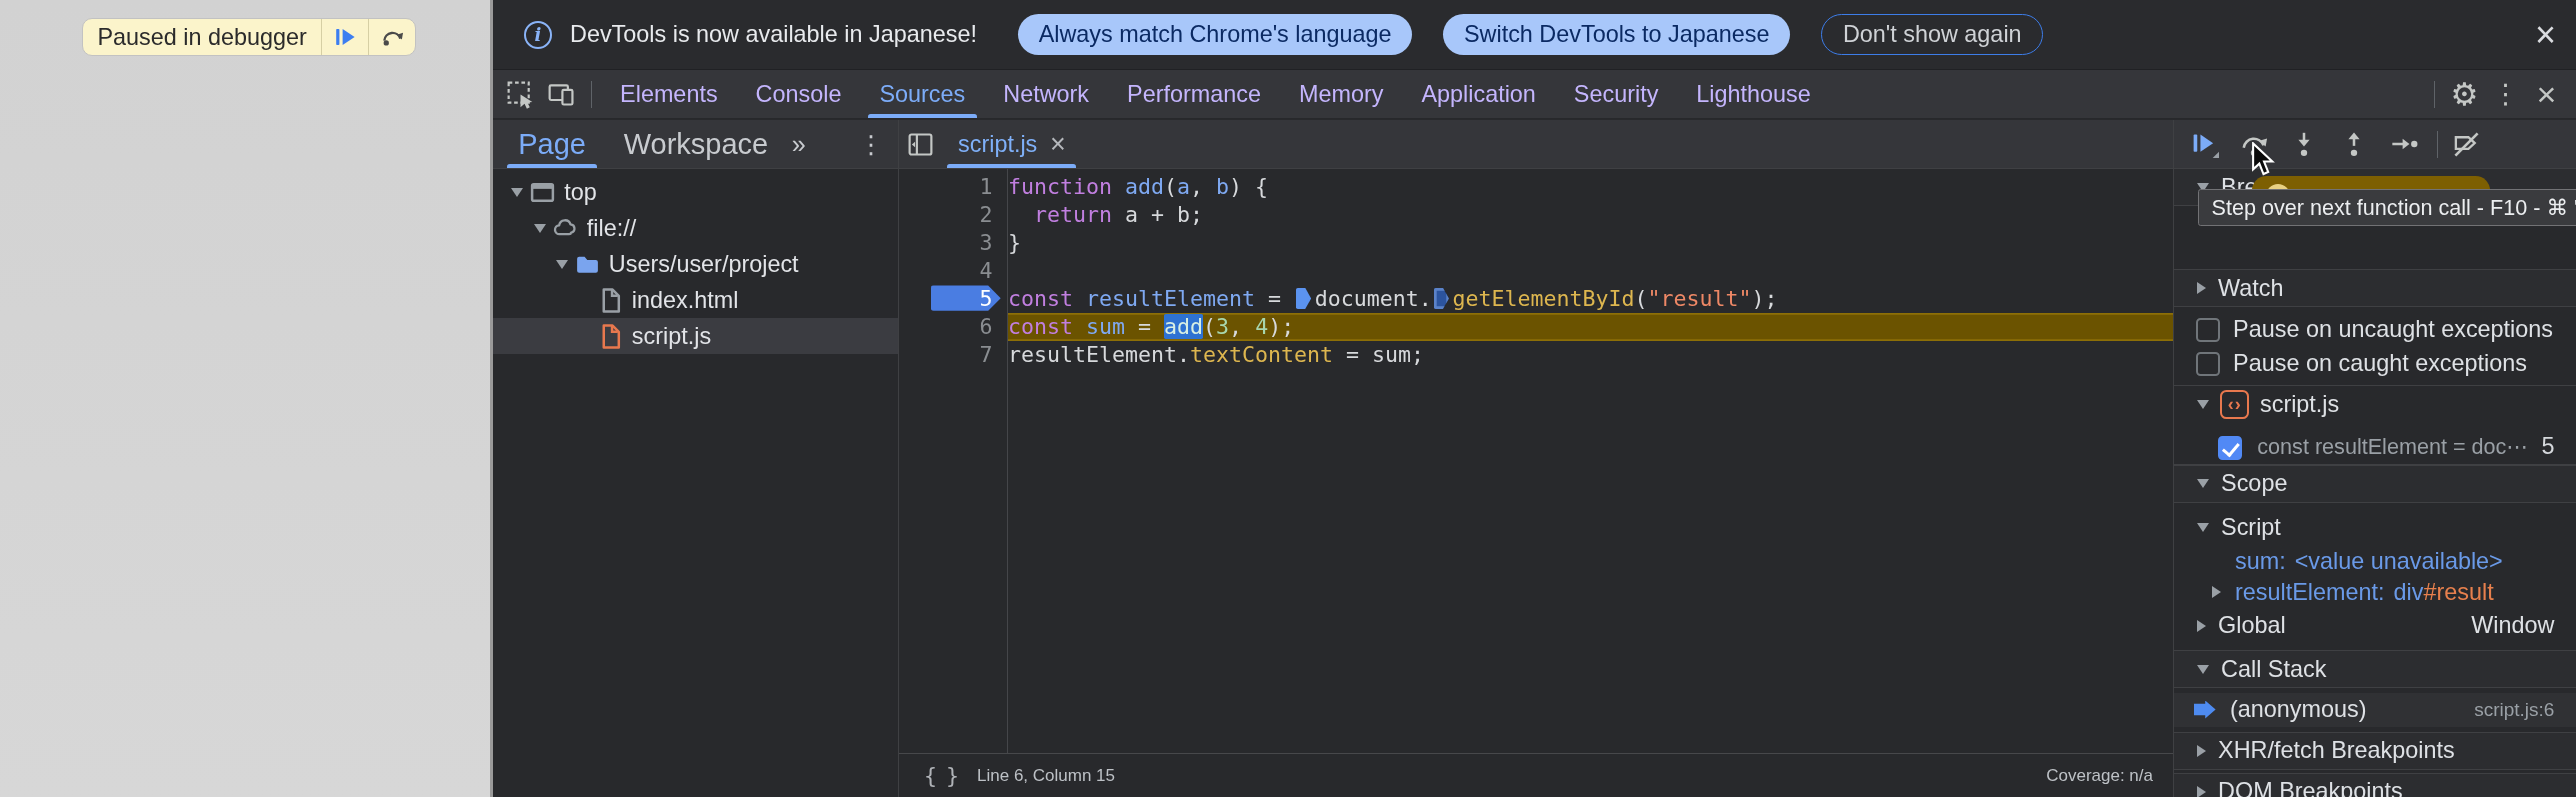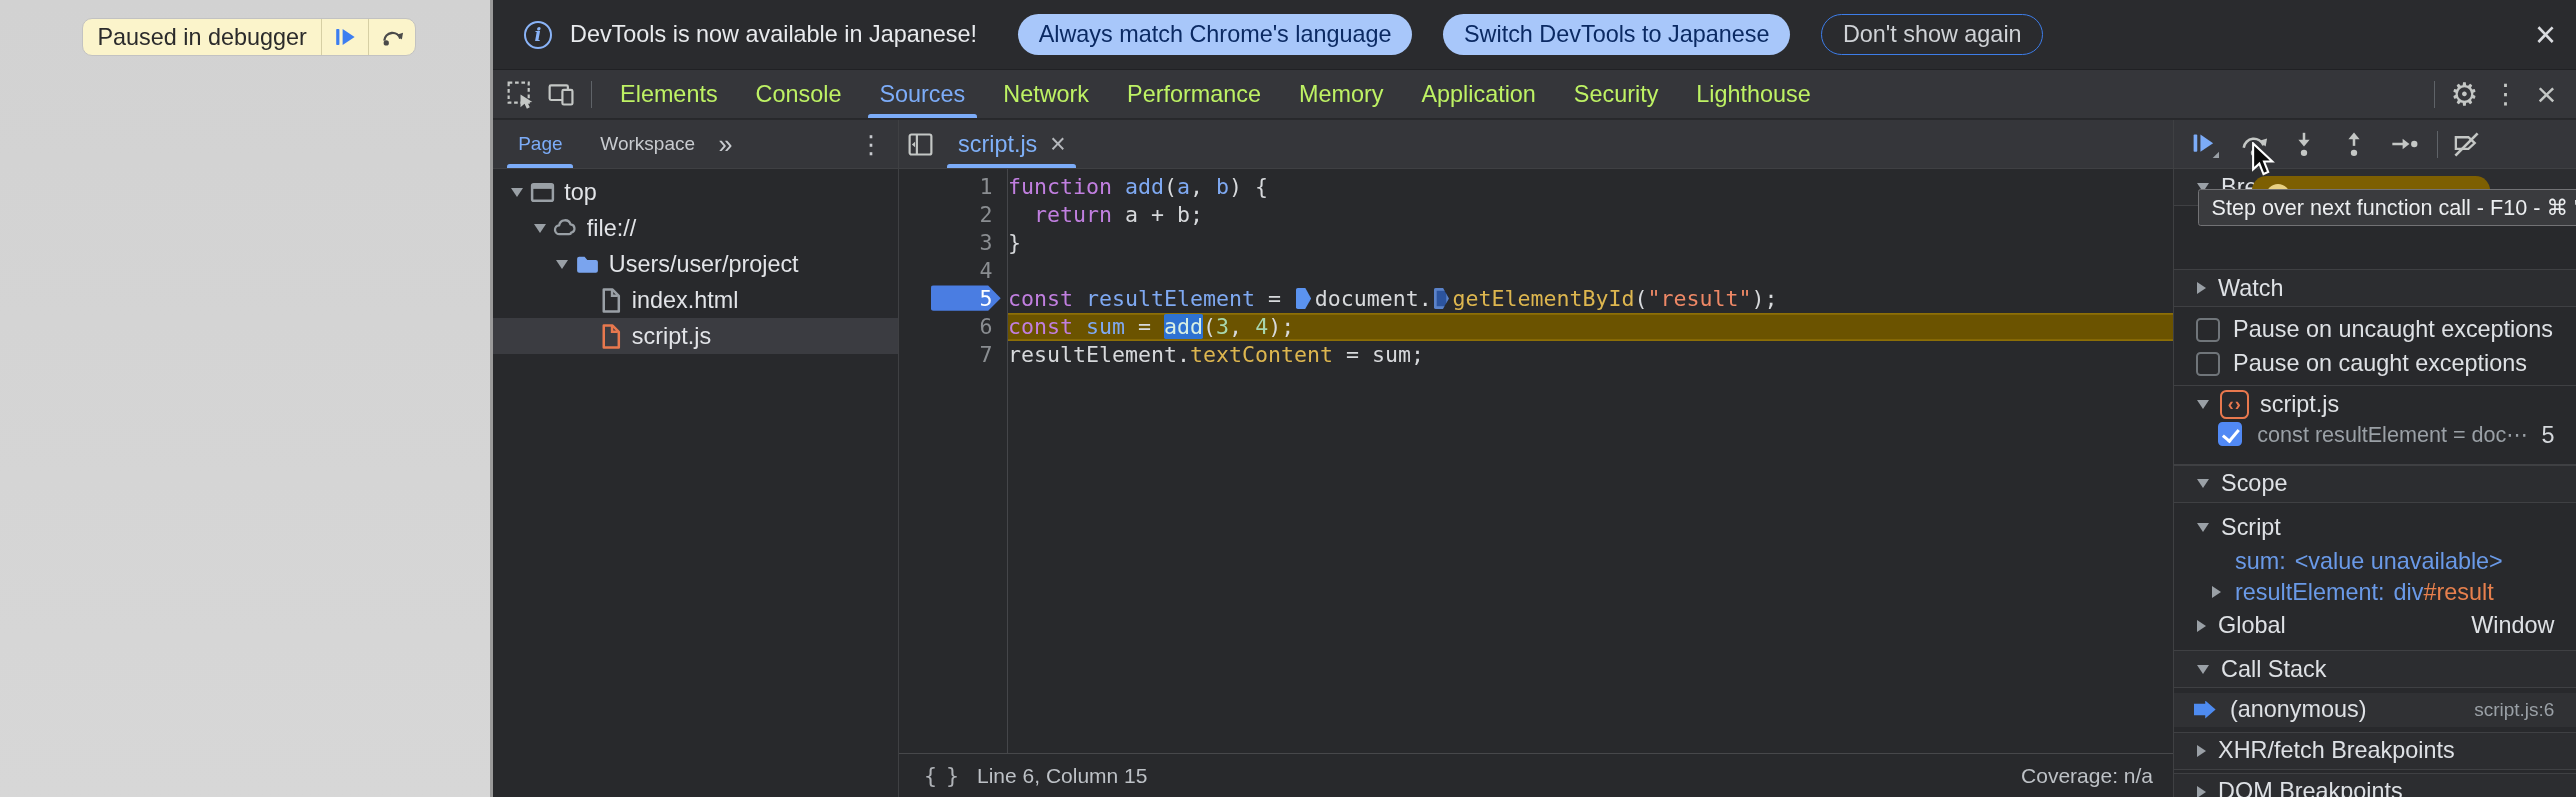--- a/index.html
+++ b/index.html
@@ -33,40 +33,40 @@
   .notif-close { position:absolute; right:20px; top:50%; transform:translateY(-50%); color:#dadce0;
                  font-size:36px; line-height:1; cursor:default; }
 
   
   .main-toolbar { position:absolute; left:0; top:70px; right:0; height:49px; background:#35363a;
                   display:flex; align-items:center; border-bottom:0.9px solid #27282b; }
   .tb-icon { width:41px; height:41px; display:flex; align-items:center; justify-content:center; flex:none; }
   .tb-sep { width:0.9px; height:27px; background:#5f6368; margin:0 9px; flex:none; }
   .mtabs { display:flex; align-items:stretch; height:100%; }
   .mtab { position:relative; display:flex; align-items:center; gap:9px; padding:0 19px; font-size:23.4px;
-          color:#bef264; white-space:nowrap; }
+          color:#c4b5fd; white-space:nowrap; }
   .mtab.active { color:#7cacf8; }
   .mtab.active::after { content:""; position:absolute; left:7.2px; right:7.2px; bottom:0; height:4.5px;
                         background:#7cacf8; border-radius:2.7px 2.7px 0 0; }
   .mt-right { position:absolute; right:9px; top:0; height:100%; display:flex; align-items:center; }
   .glyph-gear { font-size:31px; color:#c4c7c5; font-family:"DejaVu Sans", sans-serif; }
   .glyph-kebab { font-size:27px; color:#c4c7c5; }
   .glyph-x { font-size:34px; color:#c4c7c5; line-height:1; }
 
   
   .dt-body { position:absolute; left:0; top:120px; right:0; bottom:0; display:flex; }
   .navigator { width:406px; flex:none; position:relative; background:#28292c; border-right:0.9px solid #3f4043; }
   .editor { width:1274px; flex:none; position:relative; background:#28292c; }
   .sidebar { flex:1; position:relative; background:#28292c; border-left:0.9px solid #3f4043; }
 
   .strip { height:49px; background:#35363a; border-bottom:0.9px solid #3f4043; display:flex; align-items:center; position:relative; }
 
   
   .nav-tab { position:relative; height:100%; display:flex; align-items:center; padding:0 12.6px; margin-left:12.6px;
-             font-size:19px; color:#c8cbcf; }
+             font-size:29px; color:#c8cbcf; }
   .nav-tab.active { color:#7cacf8; }
   .nav-tab.active::after { content:""; position:absolute; left:1.8px; right:1.8px; bottom:0; height:4.5px; background:#7cacf8; border-radius:2.7px 2.7px 0 0; }
   .nav-overflow { font-size:25px; color:#c8cbcf; margin-left:10.8px; }
   .nav-kebab { position:absolute; right:14.4px; font-size:25px; color:#c8cbcf; }
   .tree { padding-top:5.4px; }
   .tree-row { height:36px; display:flex; align-items:center; font-size:23.4px; color:#e2e4e8; white-space:nowrap; }
   .tree-row.selected { background:#3b3c41; }
   .tr-caret-slot { width:20px; display:flex; justify-content:center; flex:none; }
   .tr-icon { width:27px; height:27px; margin:0 8px 0 1.8px; flex:none; display:flex; align-items:center; justify-content:center; }
   .tr-icon svg { width:27px; height:27px; }
@@ -95,21 +95,21 @@
   .line.exec .src { background:#6b5300; box-shadow: inset 0 1.8px 0 #8d6f07, inset 0 -1.8px 0 #8d6f07; }
   .tk-k { color:#c17fe0; } .tk-v { color:#7fa9f2; } .tk-p { color:#d7d9dc; }
   .tk-f { color:#ddb64f; } .tk-s { color:#ee8866; } .tk-n { color:#a8d6ad; }
   .tk-sel { background:#2e72d2; color:#d8efe3; border-radius:1.8px; }
   .marker { display:inline-block; width:15.3px; height:21.6px; vertical-align:-3.6px; margin:0 3.6px 0 1.8px; border-radius:1.8px;
             clip-path:polygon(0 0, 60% 0, 100% 50%, 60% 100%, 0 100%); }
   .marker.m1 { background:#5b93f0; }
   .marker.m2 { background:#2c549e; box-shadow:inset 0 0 0 2.7px #5b82c8; }
 
   .status-bar { position:absolute; left:0; bottom:0; right:0; height:44px; border-top:0.9px solid #47484b;
-                background:#28292c; display:flex; align-items:center; color:#bdc1c6; font-size:21px; }
+                background:#28292c; display:flex; align-items:center; color:#bdc1c6; font-size:17px; }
   .braces { font-family:"DejaVu Sans Mono", monospace; margin-left:25px; font-size:21.6px; color:#b0b3b8; }
   .braces::before { content:"{ }"; letter-spacing:-2px; }
   .statusline { margin-left:20px; }
   .coverage { position:absolute; right:20px; }
 
   
   .ctrl-btn { width:40px; height:40px; display:flex; align-items:center; justify-content:center; flex:none; margin-left:10px; }
   .ctrl-sep { width:0.9px; height:27px; background:#5f6368; margin:0 7.2px 0 12.6px; flex:none; }
 
   .gold-banner { position:absolute; left:78px; top:56px; width:238px; height:50px; background:#7d5f02;
@@ -119,21 +119,21 @@
                  border:1.8px solid #727275; border-radius:2.7px; z-index:30; display:flex; align-items:center;
                  padding:0 12.6px; color:#eceef0; font-size:21.6px; white-space:nowrap; overflow:hidden; }
   .cursor-svg { position:absolute; left:76px; top:21.6px; width:27px; height:36px; z-index:50; }
 
   .sb-rows { position:relative; }
   .r-header { height:38px; background:#2c2d30; border-top:0.9px solid #3f4043; border-bottom:0.9px solid #3f4043;
               display:flex; align-items:center; padding-left:23.4px; gap:11.7px; font-size:23.4px; color:#dee1e5; }
   .r-cb { height:34px; display:flex; align-items:center; padding-left:21.6px; gap:13.5px; font-size:23.4px; color:#dee1e5; }
   .r-div { border-top:0.9px solid #3f4043; }
   .r-group { height:36px; display:flex; align-items:center; padding-left:23.4px; gap:10.8px; font-size:23.4px; color:#dee1e5; }
-  .r-entry { height:38px; display:flex; align-items:flex-start; padding-left:44px; gap:15.3px; font-size:21.6px; color:#9aa0a6; position:relative; }
+  .r-entry { height:38px; display:flex; align-items:flex-end; padding-left:44px; gap:15.3px; font-size:21.6px; color:#9aa0a6; position:relative; }
   .r-entry .bp-line { position:absolute; right:21.6px; color:#d5d8dc; font-size:23.4px; }
   .r-tree1 { height:36px; display:flex; align-items:center; padding-left:23.4px; gap:11.7px; font-size:23.4px; color:#dee1e5; position:relative; }
   .r-var { height:31px; display:flex; align-items:center; padding-left:32px; gap:9px; font-size:23.4px; }
   .r-frame { height:34px; display:flex; align-items:center; padding-left:20px; gap:14.4px; font-size:23.4px; color:#dee1e5;
              background:#303134; position:relative; }
   .right-val { position:absolute; right:21.6px; color:#dee1e5; }
   .right-gray { position:absolute; right:21.6px; color:#9aa0a6; font-size:19px; }
   .v-blue { color:#6a9ae8; } .v-orange { color:#e8804d; }
   .cb { width:24px; height:24px; border-radius:4.5px; border:2.7px solid #70757a; flex:none; position:relative; background:transparent; }
   .cb.on { background:#5189f5; border-color:#5189f5; }

